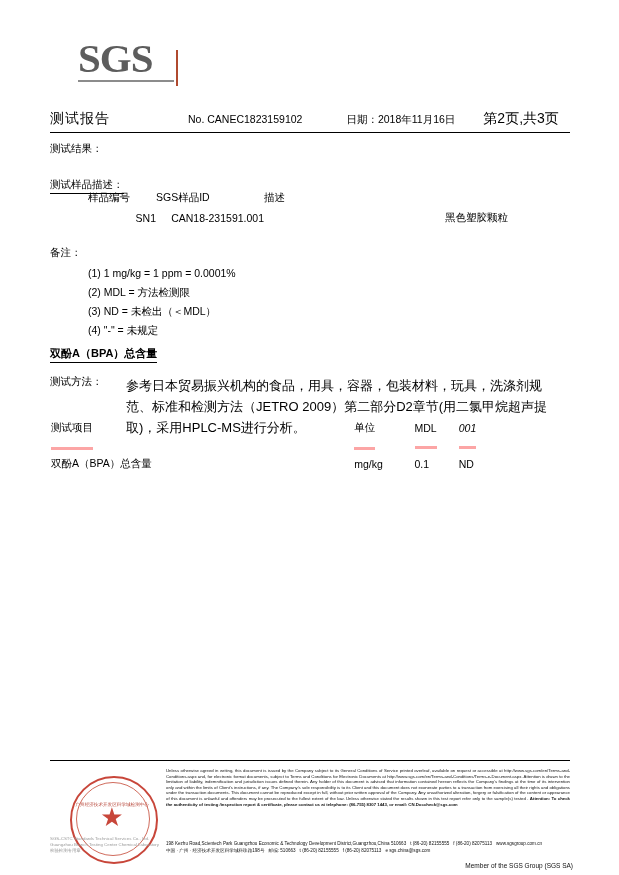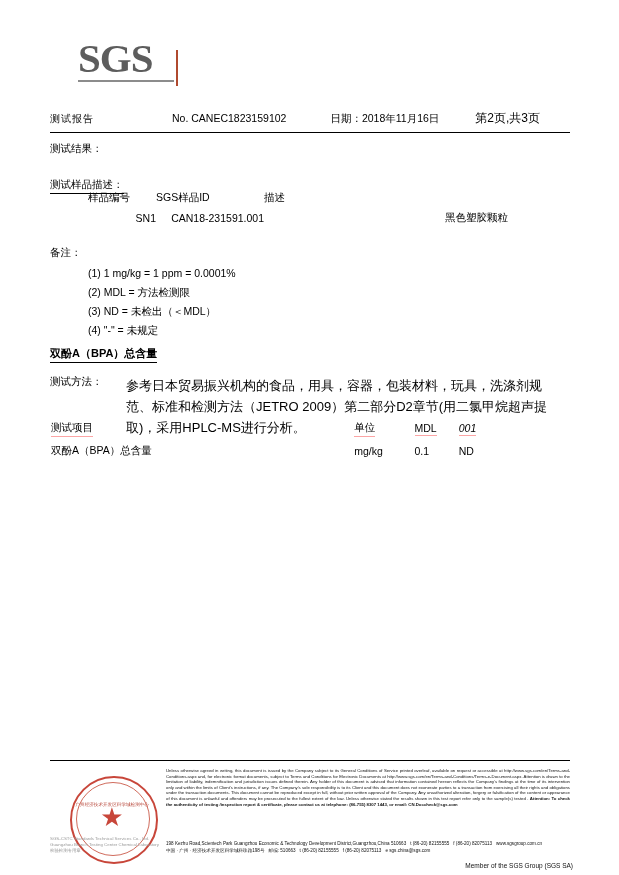--- a/index.html
+++ b/index.html
@@ -59,34 +59,34 @@
   
   .title-row {
     position: absolute;
     left: 50px;
     top: 110px;
     width: 520px;
     display: flex;
     align-items: baseline;
   }
   .doc-title {
-    font-size: 10px;
+    font-size: 14px;
     letter-spacing: 1px;
   }
   .doc-no {
     margin-left: 78px;
     font-size: 10.5px;
   }
   .doc-date {
     margin-left: 44px;
     font-size: 10.5px;
   }
   .doc-page {
-    margin-left: 36px;
-    font-size: 12px;
+    margin-left: 28px;
+    font-size: 14px;
   }
 
   .hr-top {
     position: absolute;
     left: 50px;
     top: 132px;
     width: 520px;
     height: 1px;
     background: #000;
   }
@@ -171,22 +171,22 @@
     width: 470px;
     font-size: 10.5px;
     border-collapse: collapse;
   }
   .res-table thead th {
     font-weight: normal;
     text-align: left;
     padding-bottom: 4px;
   }
   .res-table thead th.underline span {
-    border-bottom: 1px solid #fca5a5;
-    padding-bottom: 1px;
+    border-bottom: 3px solid #fca5a5;
+    padding-bottom: 12px;
     display: inline-block;
   }
   .res-table thead th.italic span {
     font-style: italic;
   }
   .res-table td {
     padding-top: 3px;
   }
   .rc-name { width: 300px; }
   .rc-unit { width: 58px; }

